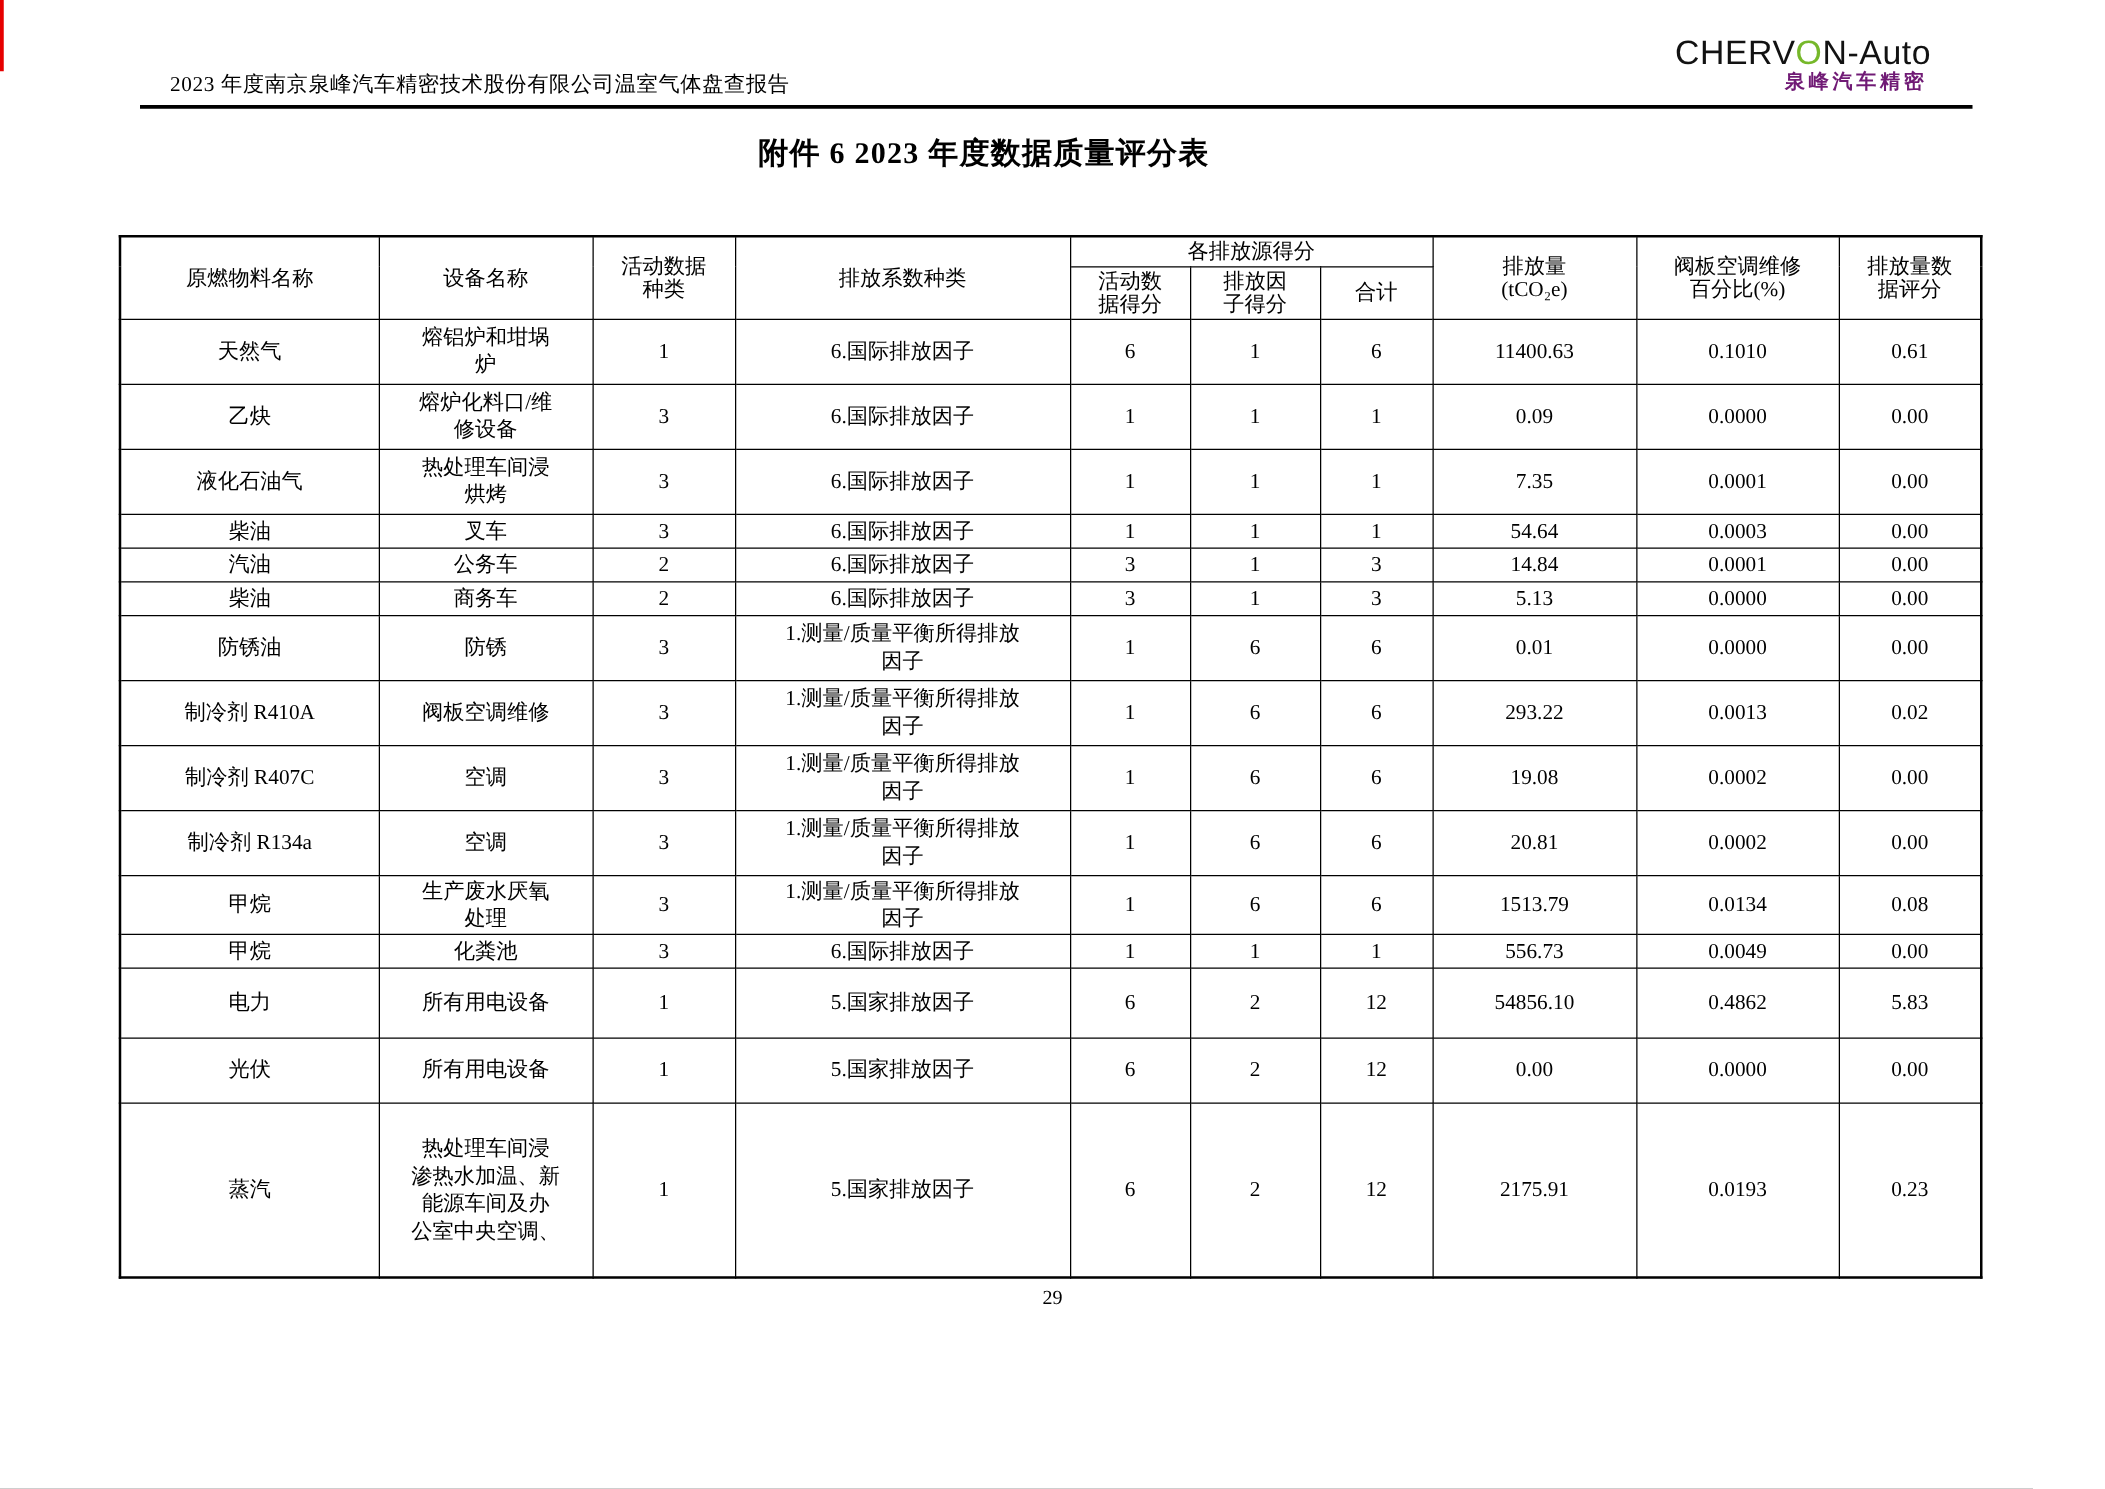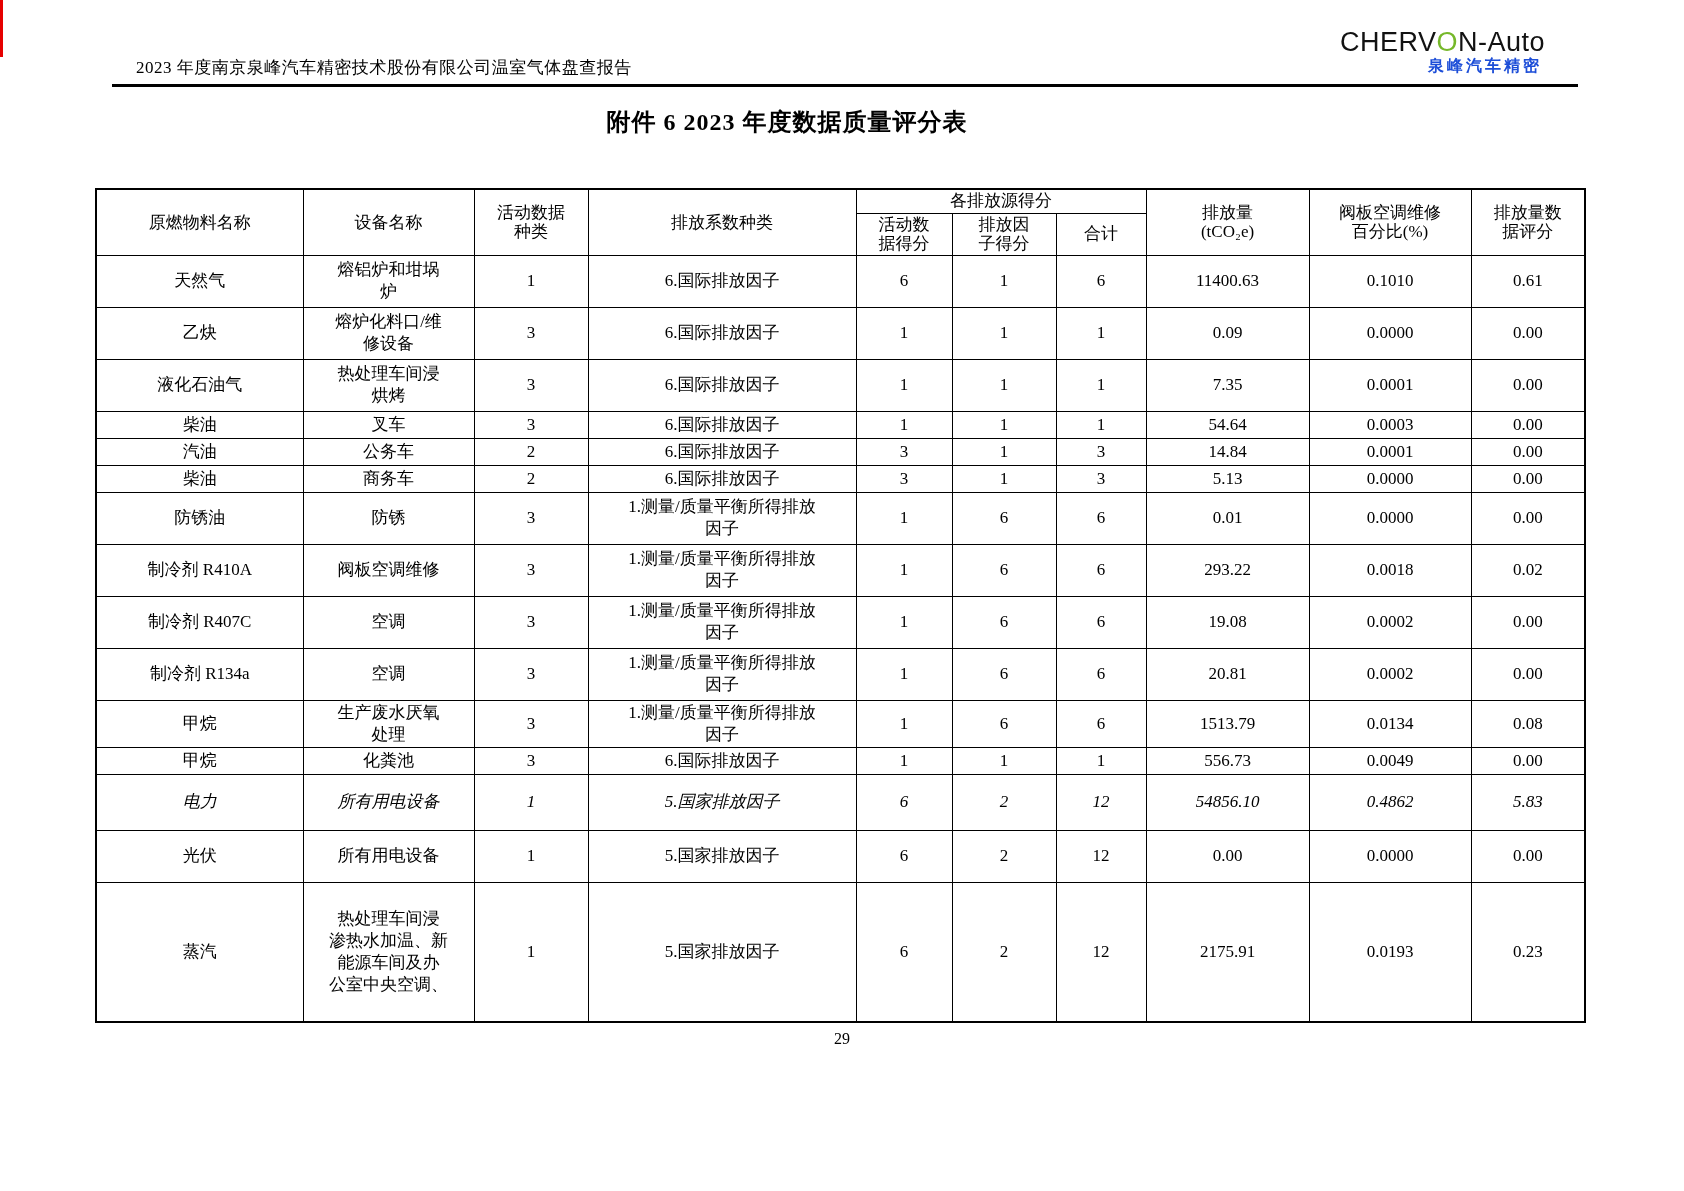--- a/index.html
+++ b/index.html
@@ -28,21 +28,21 @@
     position:absolute; top:28px; right:139px;
     text-align:right;
     font-family:"Liberation Sans","DejaVu Sans",sans-serif;
     line-height:1.1;
   }
   .logo-en {
     font-size:27px; font-weight:normal; letter-spacing:0.5px; color:#121212;
   }
   .logo-en .green-o { color:#76b82a; }
   .logo-cn {
-    font-size:16px; font-weight:bold; color:#1d4ed8;
+    font-size:16px; font-weight:bold; color:#701a75;
     letter-spacing:3px; padding-right:3px; margin-top:-1px;
   }
   .doc-title {
     position:absolute; left:95px; top:106px; width:1384px;
     text-align:center;
     font-size:24px; font-weight:bold; letter-spacing:1px;
   }
   .table-wrap { position:absolute; left:95px; top:188px; }
   table.score {
     border-collapse:collapse; table-layout:fixed;
@@ -60,21 +60,21 @@
   }
   .score thead th { line-height:1.15; }
   .score thead tr.group-row { height:24px; }
   .score thead tr.sub-row   { height:33px; }
   .score tbody tr { height:52px; }
   .score tbody tr:nth-child(4),
   .score tbody tr:nth-child(5),
   .score tbody tr:nth-child(6),
   .score tbody tr:nth-child(12) { height:27px; }
   .score tbody tr:nth-child(11) { height:46px; }
-  .score tbody tr:nth-child(13) { height:56px;font-style:italic; }
+  .score tbody tr:nth-child(13) { height:56px; }
   .score tbody tr:nth-child(14) { height:52px; }
   .score tbody tr:nth-child(15) { height:140px; }
   .page-number {
     position:absolute; top:1030px; left:0; width:1684px;
     text-align:center; font-size:16px;
   }
 </style>
 </head>
 <body>
 
@@ -222,21 +222,21 @@
           <tr>
             <td>制冷剂 R410A</td>
             <td>阀板空调维修</td>
             <td>3</td>
             <td>1.测量/质量平衡所得排放
 因子</td>
             <td>1</td>
             <td>6</td>
             <td>6</td>
             <td>293.22</td>
-            <td>0.0018</td>
+            <td>0.0013</td>
             <td>0.02</td>
           </tr>
           <tr>
             <td>制冷剂 R407C</td>
             <td>空调</td>
             <td>3</td>
             <td>1.测量/质量平衡所得排放
 因子</td>
             <td>1</td>
             <td>6</td>

